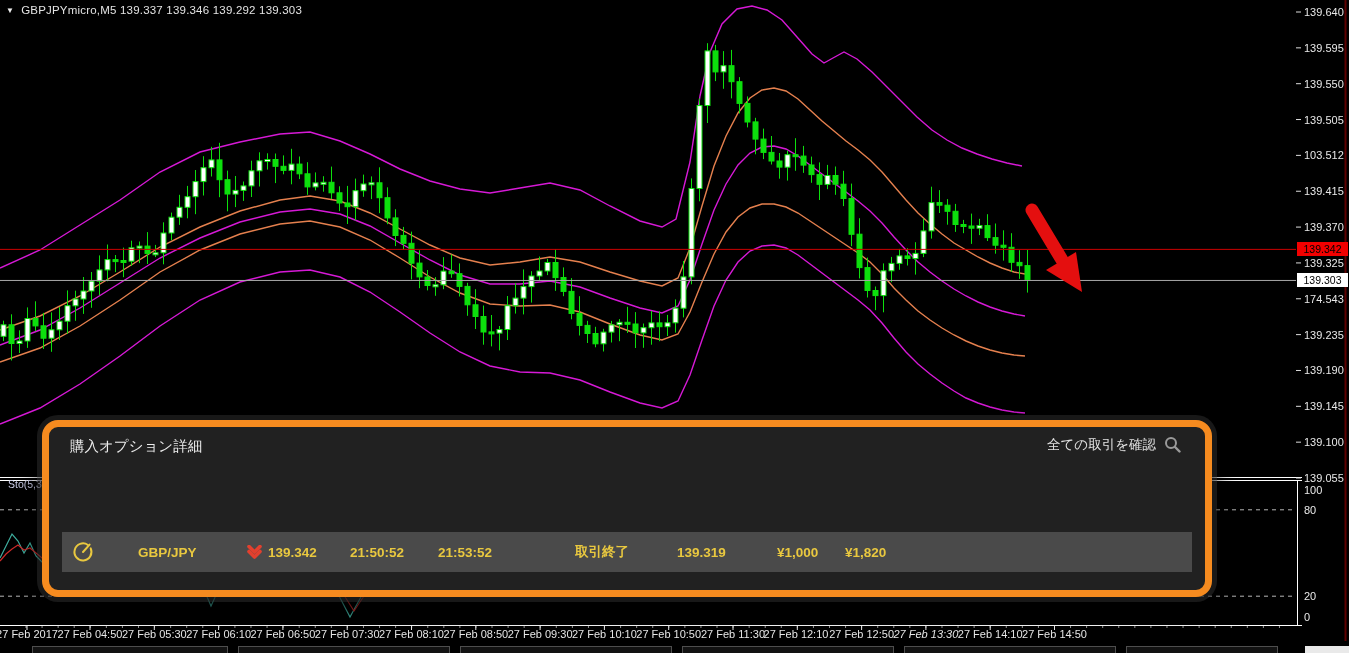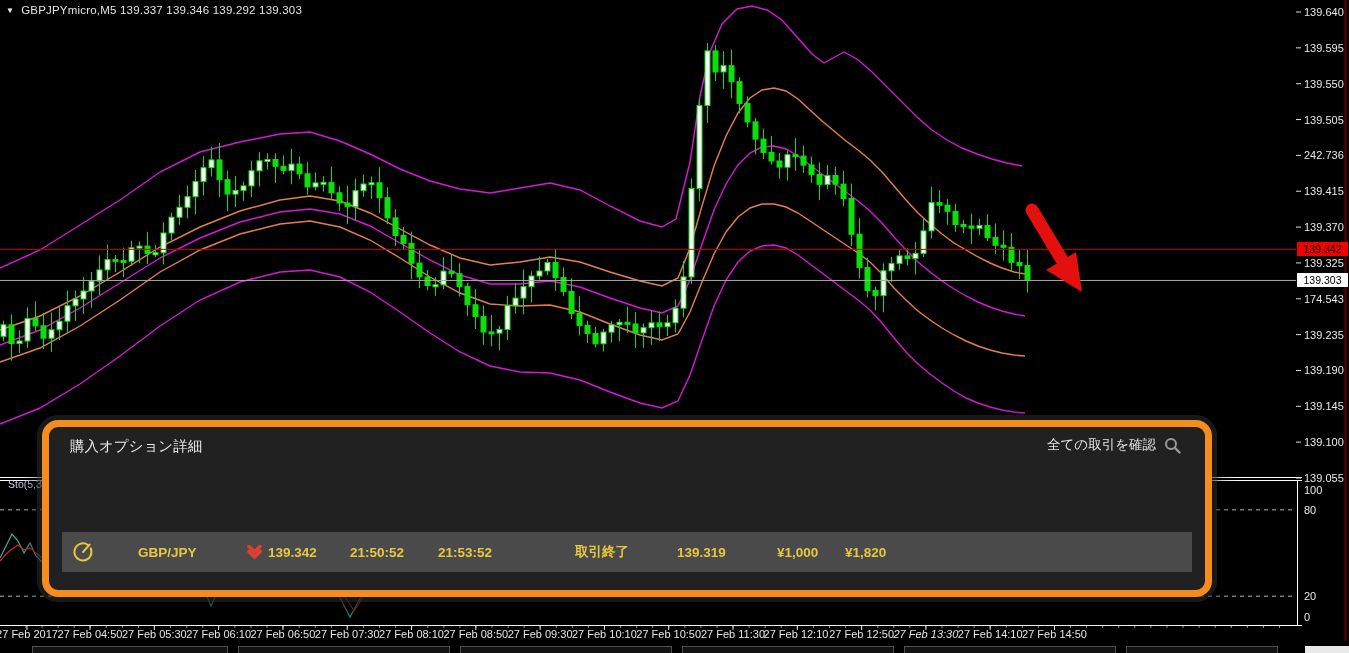--- a/index.html
+++ b/index.html
@@ -17,21 +17,21 @@
   .s-label{left:1304px;}
   .t-label{top:628px;transform:translateX(-50%);}
   .tag{position:absolute;left:1297px;width:51px;height:14px;line-height:14px;z-index:2;
        text-align:center;font-size:10.5px;color:#000;}
   .tag-red{background:#f20000;}
   .tag-white{background:#ffffff;}
   #panel{position:absolute;left:42px;top:420px;width:1156px;height:163px;z-index:5;
          background:#212121;border:7px solid #f68b1f;border-radius:16px;
          box-shadow:0 0 0 5px rgba(70,70,70,.35),0 10px 26px rgba(0,0,0,.9);}
   .p-title{position:absolute;left:21px;top:10px;font-size:14.5px;font-weight:normal;color:#ededed;}
-  .p-viewall{position:absolute;right:24px;top:9px;display:flex;align-items:flex-end;gap:8px;
+  .p-viewall{position:absolute;right:24px;top:9px;display:flex;align-items:flex-start;gap:8px;
              color:#e2e2e2;font-size:13.5px;cursor:pointer;}
   .grid-row{position:absolute;left:13px;width:1130px;box-sizing:border-box;padding-left:9px;
             display:grid;grid-template-columns:67px 109px 103px 88px 137px 102px 100px 68px 155px 1fr;
             align-items:center;}
   .thead{top:70px;height:35px;background:#2d2d2d;color:#8f8f8f;font-size:13px;}
   .trow{top:105px;height:40px;background:#4a4a4a;color:#e9c83f;font-size:13.5px;font-weight:bold;}
   .cell{display:flex;align-items:center;gap:6px;}
   .frag{position:absolute;top:646px;height:6px;background:#121212;border:1px solid #4e4e4e;z-index:1;}
   .frag-white{position:absolute;top:646px;height:7px;background:#e9e9e9;z-index:1;}
 </style>
@@ -439,21 +439,21 @@
     <span>GBPJPYmicro,M5   139.337 139.346 139.292 139.303</span>
   </div>
 
   <div id="sto-label">Sto(5,3,</div>
 
   <div id="price-axis">
       <div class="axis-label p-label" style="top: 12px;">139.640</div>
       <div class="axis-label p-label" style="top: 47.847px; text-align: right;">139.595</div>
       <div class="axis-label p-label" style="top: 83.694px;">139.550</div>
       <div class="axis-label p-label" style="top: 119.541px;">139.505</div>
-      <div class="axis-label p-label" style="top: 155.388px;">242.736</div>
+      <div class="axis-label p-label" style="top: 155.388px;">103.512</div>
       <div class="axis-label p-label" style="top: 191.235px;">139.415</div>
       <div class="axis-label p-label" style="top: 227.082px;">139.370</div>
       <div class="axis-label p-label" style="top: 262.929px;">139.325</div>
       <div class="axis-label p-label" style="top: 298.776px;">174.543</div>
       <div class="axis-label p-label" style="top: 334.623px;">139.235</div>
       <div class="axis-label p-label" style="top: 370.47px;">139.190</div>
       <div class="axis-label p-label" style="top: 406.317px;">139.145</div>
       <div class="axis-label p-label" style="top: 442.164px;">139.100</div>
       <div class="axis-label p-label" style="top: 478.011px;">139.055</div>
       <div class="axis-label s-label" style="top: 484px;">100</div>

